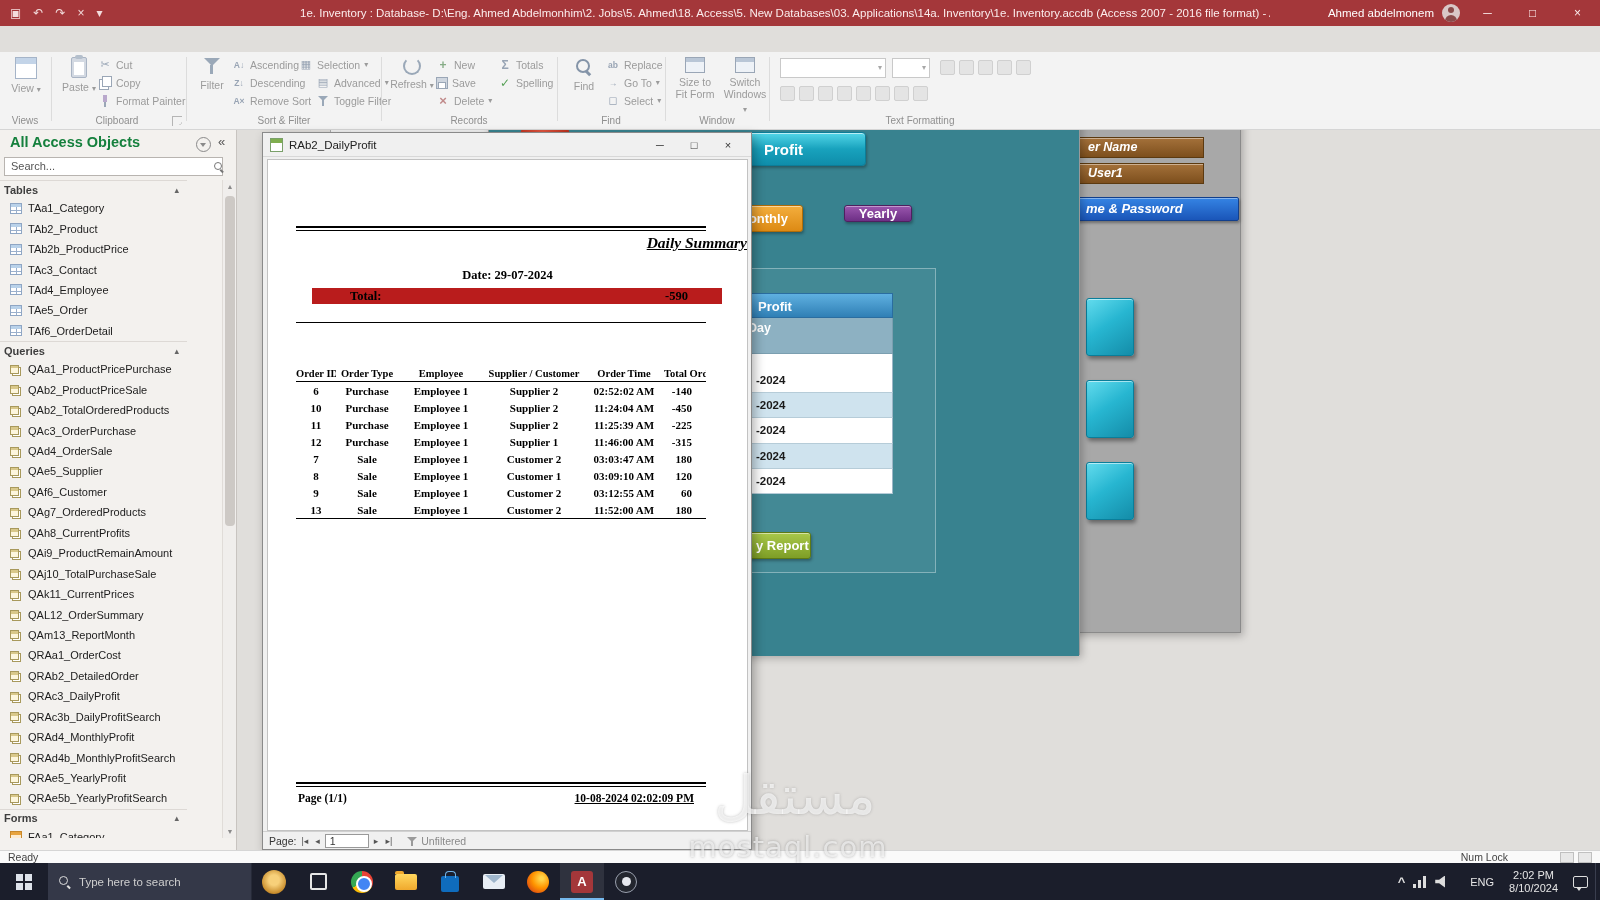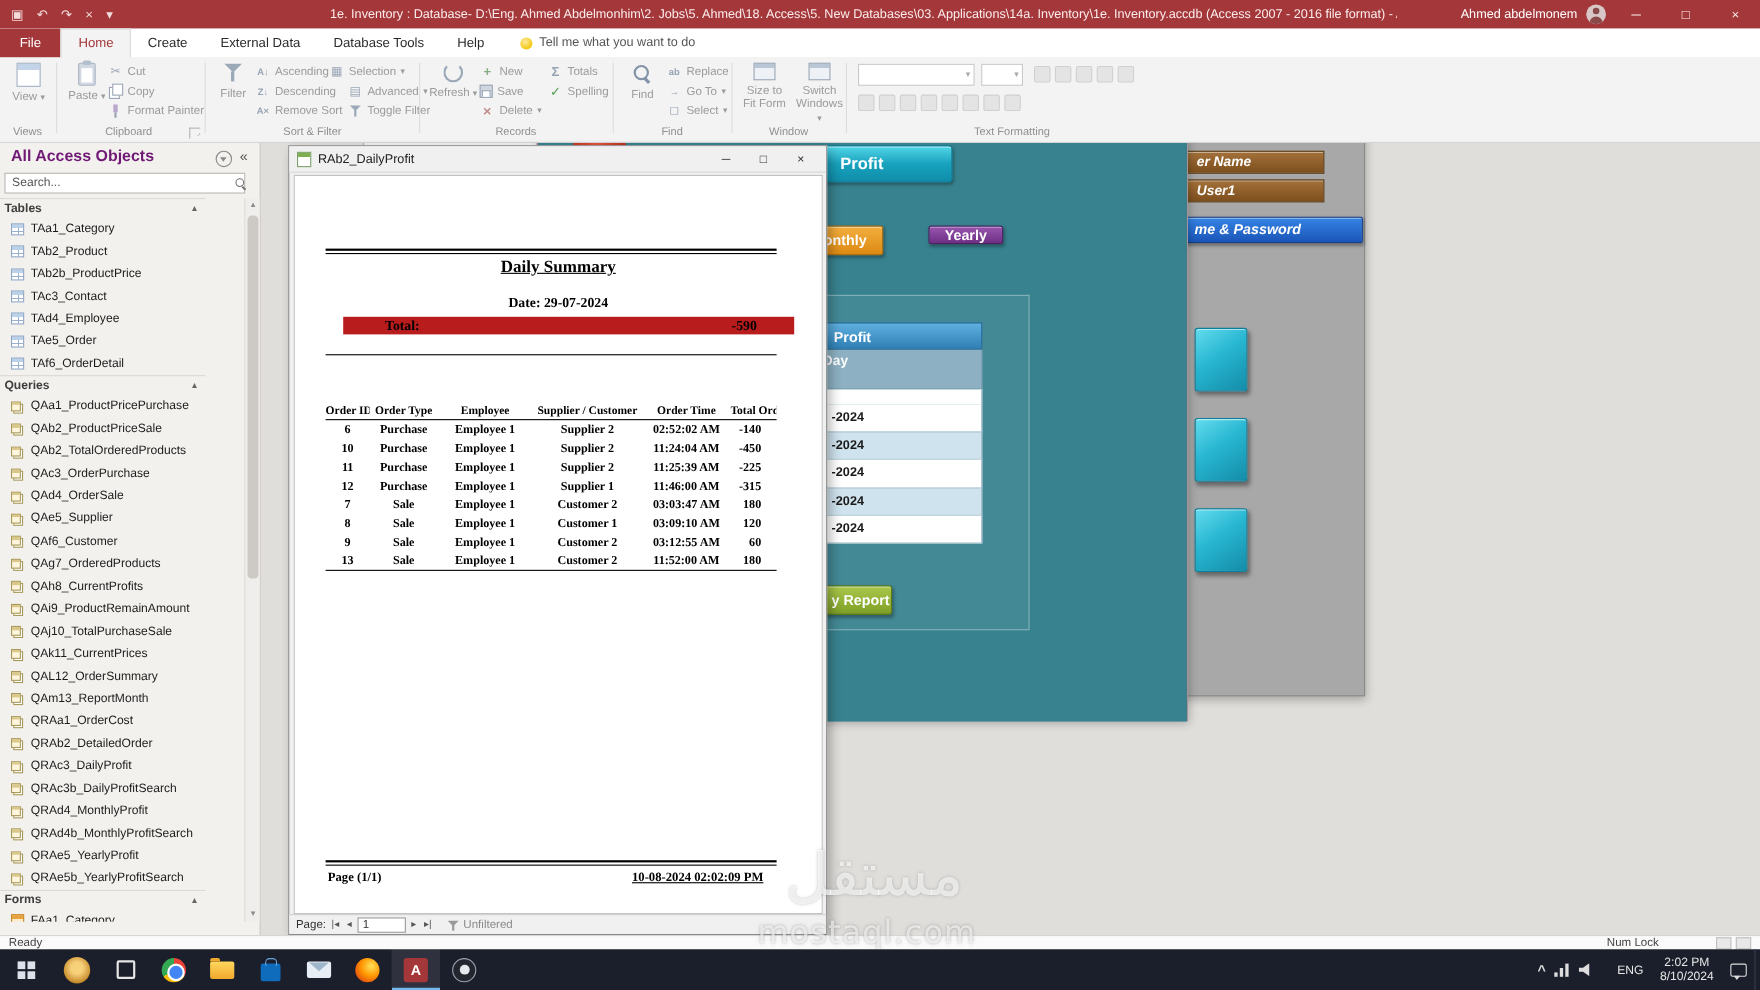--- a/index.html
+++ b/index.html
@@ -78,21 +78,21 @@
   .ic-del::before{content:"×";color:#c08a8a;font-weight:700;font-size:13px;}
   .ic-totals::before{content:"Σ";color:#98a4b4;font-weight:700;font-size:12px;}
   .ic-spell::before{content:"✓";color:#55a055;font-weight:700;font-size:12px;}
   .ic-replace::before{content:"ab";font-size:8.5px;color:#98a4b4;font-weight:700;}
   .ic-goto::before{content:"→";color:#98a4b4;font-weight:700;}
   .ic-select::before{content:"◻";color:#98a4b4;font-size:11px;}
   .launcher{position:absolute;right:4px;bottom:3px;width:10px;height:10px;border-left:1px solid #b5b5b5;border-top:1px solid #b5b5b5;font-size:7px;color:#8f8f8f;text-align:right;line-height:10px;}
 
   
   .navpane{position:absolute;left:0;top:130px;width:237px;height:720px;background:#f3f1ee;border-right:1px solid #c8c4c0;z-index:4;}
-  .nav-title{position:absolute;left:10px;top:4px;font-size:14.5px;font-weight:700;color:#701a75;}
+  .nav-title{position:absolute;left:10px;top:4px;font-size:14.5px;font-weight:700;color:#15803d;}
   .nav-dd{position:absolute;left:196px;top:7px;width:15px;height:15px;border:1.5px solid #8a8a8a;border-radius:50%;}
   .nav-dd::after{content:"";position:absolute;left:3px;top:4.5px;border-left:3.5px solid transparent;border-right:3.5px solid transparent;border-top:4.5px solid #8a8a8a;}
   .nav-collapse{position:absolute;left:218px;top:4px;font-size:13px;color:#555;}
   .nav-search{position:absolute;left:4px;top:27px;width:219px;height:19px;background:#fff;border:1px solid #b8b4b0;
     font-size:11px;color:#555;line-height:17px;padding-left:6px;}
   .mini-mag{position:absolute;right:5px;top:3px;width:11px;height:11px;}
   .mini-mag::before{content:"";position:absolute;left:1px;top:1px;width:6px;height:6px;border:1.5px solid #777;border-radius:50%;}
   .mini-mag::after{content:"";position:absolute;left:8px;top:8px;width:4px;height:1.5px;background:#777;transform:rotate(45deg);transform-origin:0 0;}
   .nav-list{position:absolute;left:0;top:50px;width:187px;height:658px;overflow:hidden;}
   .nav-sec{height:18px;display:flex;align-items:center;justify-content:space-between;padding:0 8px 0 4px;
@@ -154,21 +154,21 @@
   .repwin{position:absolute;left:262px;top:132px;width:490px;height:718px;background:#f0f0f0;border:1px solid #8a8a8a;z-index:10;box-shadow:3px 4px 10px rgba(0,0,0,.3);}
   .repbar{position:absolute;left:0;top:0;right:0;height:24px;background:#f0f0f0;border-bottom:1px solid #d8d8d8;display:flex;align-items:center;}
   .repicon{width:13px;height:14px;margin:0 6px 0 7px;background:#fff;border:1px solid #7aa06a;background-image:linear-gradient(#7fae4f 0 4px,transparent 4px);}
   .reptitle{font-size:11.5px;color:#222;}
   .repbtns{position:absolute;right:6px;top:2px;display:flex;}
   .rb{width:34px;height:20px;display:flex;align-items:center;justify-content:center;font-size:11px;color:#333;}
   .reppage{position:absolute;left:4px;top:26px;width:481px;height:672px;background:#fff;border:1px solid #c2c2c2;
     font-family:"Liberation Serif","DejaVu Serif",serif;color:#000;}
   .rp-dline{position:absolute;left:28px;width:410px;height:5px;border-top:2.5px solid #000;border-bottom:1px solid #000;}
   .rp-line{position:absolute;left:28px;width:410px;border-top:1.5px solid #000;}
-  .rp-h1{position:absolute;left:0;width:100%;text-align:center;font-size:15.5px;font-weight:700;text-decoration:underline;}
+  .rp-h1{position:absolute;left:0;width:100%;text-align:right;font-size:15.5px;font-weight:700;text-decoration:underline;font-style:italic;}
   .rp-date{position:absolute;left:0;width:100%;text-align:center;font-size:12.5px;font-weight:700;}
   .rp-total{position:absolute;left:44px;width:410px;height:16px;background:#b91c1c;display:flex;align-items:center;
     justify-content:space-between;padding:0 34px 0 38px;font-size:12.5px;font-weight:700;}
   .rp-h2{position:absolute;left:0;width:100%;text-align:center;font-size:13.5px;font-weight:700;text-decoration:underline;}
   .rp-table{position:absolute;left:28px;top:206px;width:410px;}
   .rt-head{display:flex;height:16px;font-size:10.5px;font-weight:700;border-bottom:1px solid #000;align-items:center;}
   .rt-row{display:flex;height:17px;font-size:11px;font-weight:700;align-items:center;}
   .rt-body{border-bottom:1.5px solid #000;}
   .rt-head>div,.rt-row>div{text-align:center;overflow:hidden;white-space:nowrap;}
   .rt-head>div:nth-child(1),.rt-row>div:nth-child(1){width:40px;}
@@ -262,32 +262,20 @@
       <span>Ahmed abdelmonem</span>
       <span class="avatar"></span>
     </div>
     <div class="winbtns">
       <span class="winbtn">─</span>
       <span class="winbtn">□</span>
       <span class="winbtn">×</span>
     </div>
   </div>
 
-  <div class="tabrow">
-    <div class="tab file">File</div>
-    <div class="tab active">Home</div>
-    <div class="tab">Create</div>
-    <div class="tab">External Data</div>
-    <div class="tab">Database Tools</div>
-    <div class="tab">Help</div>
-    <div class="tellme">
-      <span class="bulb"></span>
-      <span>Tell me what you want to do</span>
-    </div>
-  </div>
 
   <div class="ribbon">
     <div class="bigbtn hasdd" style="left:8px;width:36px">
       <span class="bicon ic-view"></span><span>View</span>
     </div>
     <div class="rglabel" style="left:0;width:50px">Views</div>
     <div class="rgsep" style="left:51px"></div>
 
     <div class="bigbtn hasdd" style="left:60px;width:38px">
       <span class="bicon ic-paste"></span><span>Paste</span>
@@ -725,20 +713,24 @@
     <span class="sb-views">
       <span class="sb-vbtn"></span>
       <span class="sb-vbtn"></span>
     </span>
   </div>
 
   <div class="taskbar">
     <div class="start">
         <span class="winlogo"></span>
       </div>
+    <div class="tbsearch">
+      <span class="tb-mag"></span>
+      <span>Type here to search</span>
+    </div>
     <div class="tbicons">
         <div class="tb-slot">
           <span class="lion-icon"></span>
         </div>
         <div class="tb-slot">
           <span class="task-view-icon"></span>
         </div>
         <div class="tb-slot">
           <span class="browser-icon"></span>
         </div>

